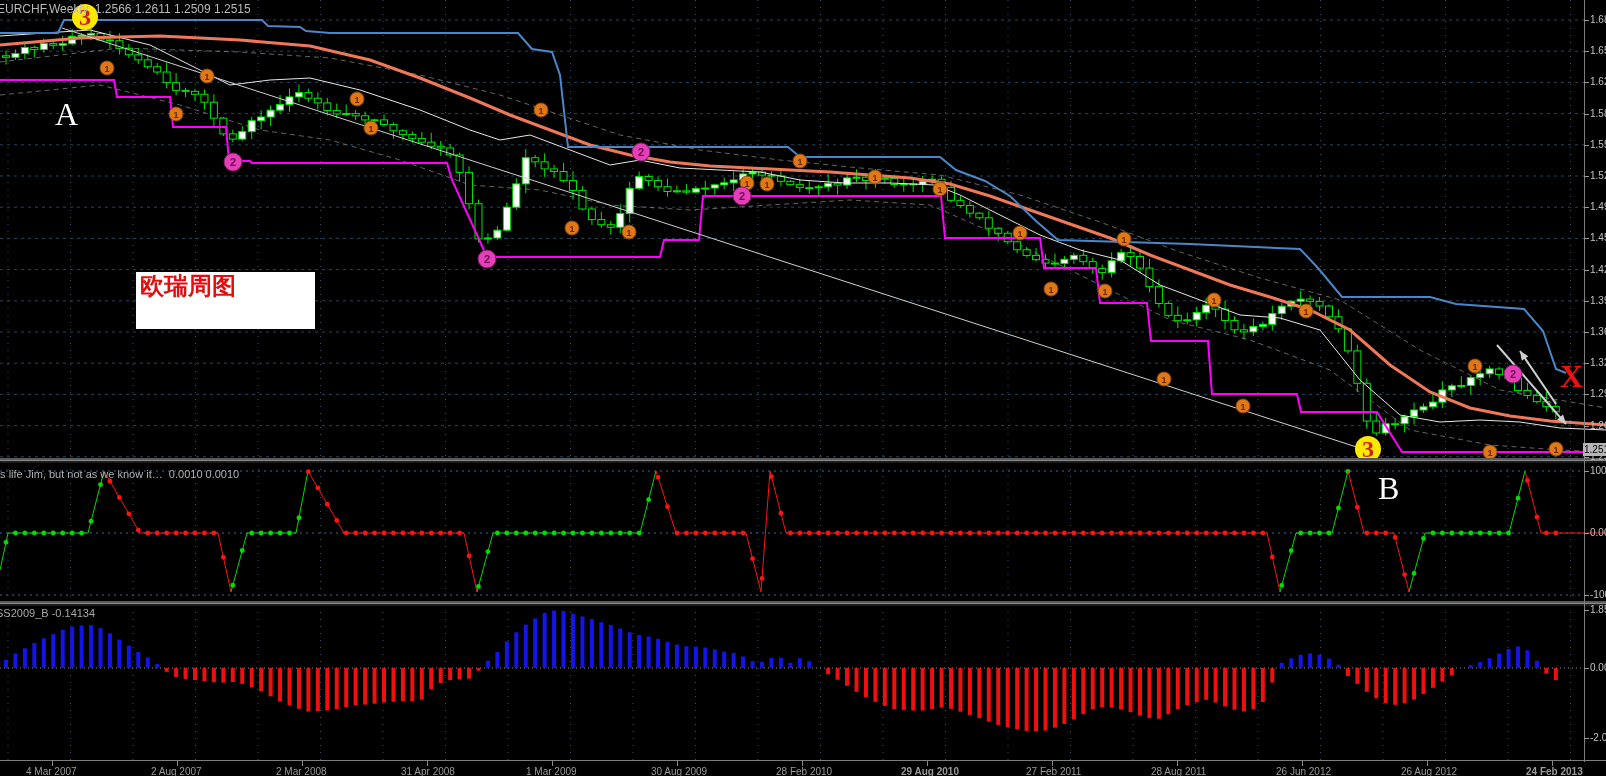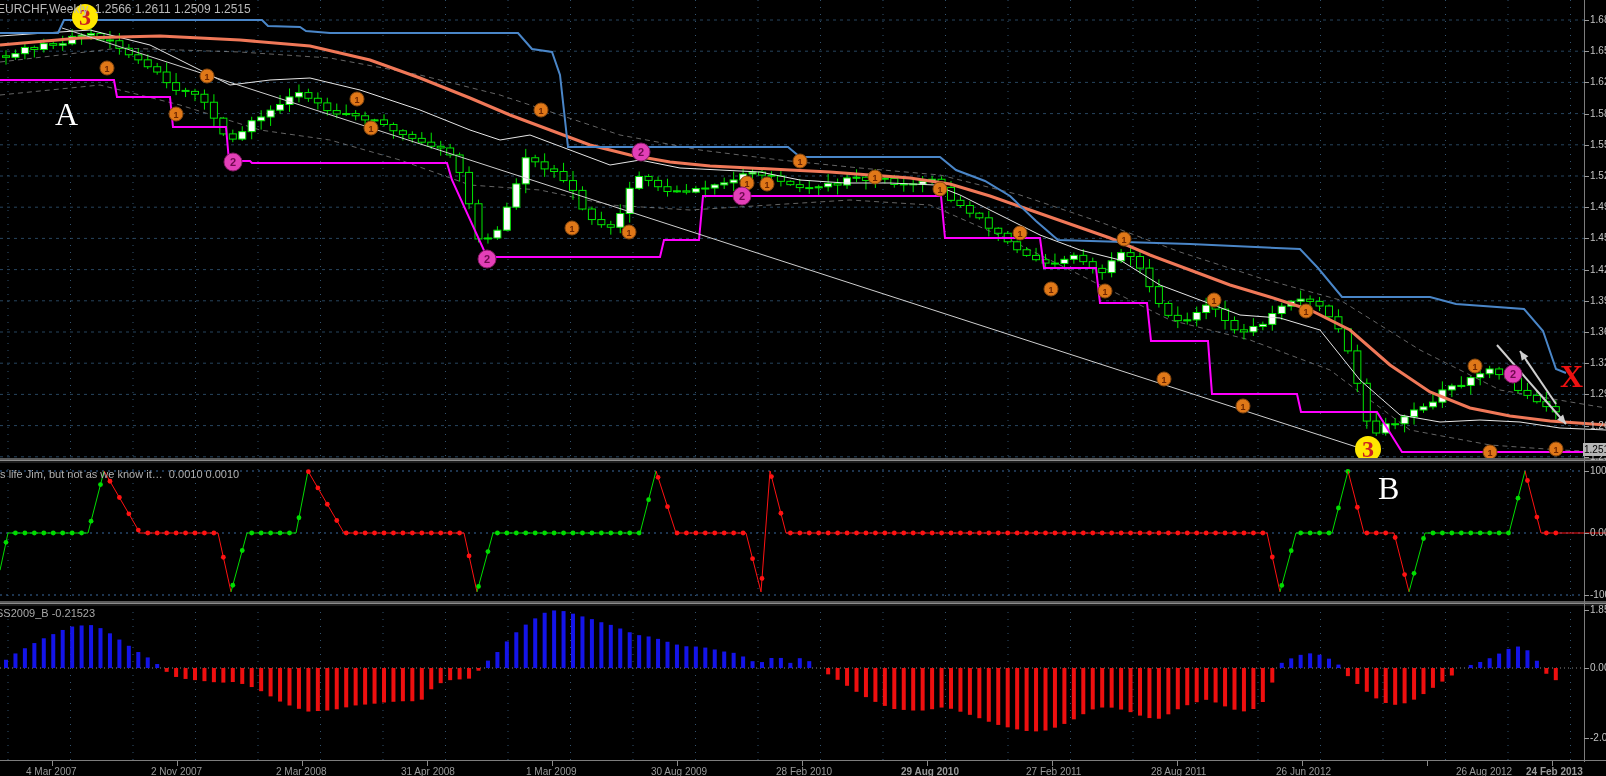--- a/index.html
+++ b/index.html
@@ -476,20 +476,23 @@
       <circle cx="1368" cy="449" r="13" fill="#ffe800"></circle>
       <text x="1368" y="457" text-anchor="middle" font-size="24" font-weight="bold" font-family="Liberation Serif,serif" fill="#cc2020">3</text>
     </svg>
 
   <div class="title-txt" style="left:-3px;top:2px;"><span>EURCHF,Weekly</span>  <span>1.2566 1.2611 1.2509 1.2515</span></div>
 
   <div class="big-letter" id="label-a" style="left: 55px; top: 96px;">A</div>
   <div class="big-letter" id="label-b" style="left: 1378px; top: 470px;">B</div>
   <div class="big-letter" id="label-x" style="left: 1560px; top: 358px;">X</div>
 
+  <div id="note-box">
+    <span>欧瑞周图</span>
+  </div>
 
   <div class="sep" style="top:458px;">
       <div class="l1"></div>
       <div class="l2"></div>
     </div>
 
   <svg id="osc-svg" width="1606" height="139" style="top:462px;">
       <line x1="8" y1="0" x2="8" y2="139" stroke="#33536e" stroke-width="1" stroke-dasharray="1 6"></line>
       <line x1="70.5" y1="0" x2="70.5" y2="139" stroke="#33536e" stroke-width="1" stroke-dasharray="1 6"></line>
       <line x1="133" y1="0" x2="133" y2="139" stroke="#33536e" stroke-width="1" stroke-dasharray="1 6"></line>
@@ -887,48 +890,48 @@
       <rect x="1478.1999999999998" y="56.98080000000007" width="4" height="6.019199999999928" fill="#1414e8"></rect>
       <rect x="1487.6499999999999" y="53.238600000000055" width="4" height="9.761399999999945" fill="#1414e8"></rect>
       <rect x="1497.1" y="48.595500000000044" width="4" height="14.404499999999956" fill="#1414e8"></rect>
       <rect x="1506.55" y="43.91775000000003" width="4" height="19.082249999999977" fill="#1414e8"></rect>
       <rect x="1516" y="41.55" width="4" height="21.45" fill="#1414e8"></rect>
       <rect x="1525.4499999999998" y="45.276937499999825" width="4" height="17.723062500000175" fill="#1414e8"></rect>
       <rect x="1534.8999999999999" y="55.731749999999764" width="4" height="7.268250000000236" fill="#1414e8"></rect>
       <rect x="1544.35" y="63" width="4" height="5.756666666666599" fill="#ee0f0f"></rect>
       <rect x="1553.8" y="63" width="4" height="12.157199999999973" fill="#ee0f0f"></rect>
     </svg>
-  <div class="title-txt" style="left:-4px;top:607px;font-size:11px;color:#a8a8a8;"><span>SS2009_B</span> <span>-0.21523</span></div>
+  <div class="title-txt" style="left:-4px;top:607px;font-size:11px;color:#a8a8a8;"><span>SS2009_B</span> <span>-0.14134</span></div>
 
   <div class="sep" style="top:760px;height:1px;background:#7d7d7d;"></div>
   <div id="time-layer">
       <div class="time-tick" style="left: 52px;"></div>
       <span class="time-label" style="left: 26px;">4 Mar 2007</span>
       <div class="time-tick" style="left: 177px;"></div>
-      <span class="time-label" style="left: 151px;">2 Nov 2007</span>
+      <span class="time-label" style="left: 151px;">2 Aug 2007</span>
       <div class="time-tick" style="left: 302px;"></div>
       <span class="time-label" style="left: 276px;">2 Mar 2008</span>
       <div class="time-tick" style="left: 427px;"></div>
       <span class="time-label" style="left: 401px;">31 Apr 2008</span>
       <div class="time-tick" style="left: 552px;"></div>
       <span class="time-label" style="left: 526px;">1 Mar 2009</span>
       <div class="time-tick" style="left: 677px;"></div>
       <span class="time-label" style="left: 651px;">30 Aug 2009</span>
       <div class="time-tick" style="left: 802px;"></div>
       <span class="time-label" style="left: 776px; text-decoration: underline;">28 Feb 2010</span>
       <div class="time-tick" style="left: 927px;"></div>
       <span class="time-label" style="left: 901px; font-weight: bold;">29 Aug 2010</span>
       <div class="time-tick" style="left: 1052px;"></div>
       <span class="time-label" style="left: 1026px;">27 Feb 2011</span>
       <div class="time-tick" style="left: 1177px;"></div>
       <span class="time-label" style="left: 1151px;">28 Aug 2011</span>
       <div class="time-tick" style="left: 1302px;"></div>
       <span class="time-label" style="left: 1276px;">26 Jun 2012</span>
       <div class="time-tick" style="left: 1427px;"></div>
-      <span class="time-label" style="left: 1456px;">26 Aug 2012</span>
+      <span class="time-label" style="left: 1401px;">26 Aug 2012</span>
       <div class="time-tick" style="left: 1552px;"></div>
       <span class="time-label" style="left: 1526px; font-weight: bold;">24 Feb 2013</span>
     </div>
 
   <div class="axis-line"></div>
   <div id="scale-layer">
       <div class="tickmark" style="left: 1584px; top: 20px;"></div>
       <span class="scale-label" style="left: 1590px; top: 14px;">1.68</span>
       <div class="tickmark" style="left: 1584px; top: 51.2px;"></div>
       <span class="scale-label" style="left: 1590px; top: 45.2px;">1.65</span>

